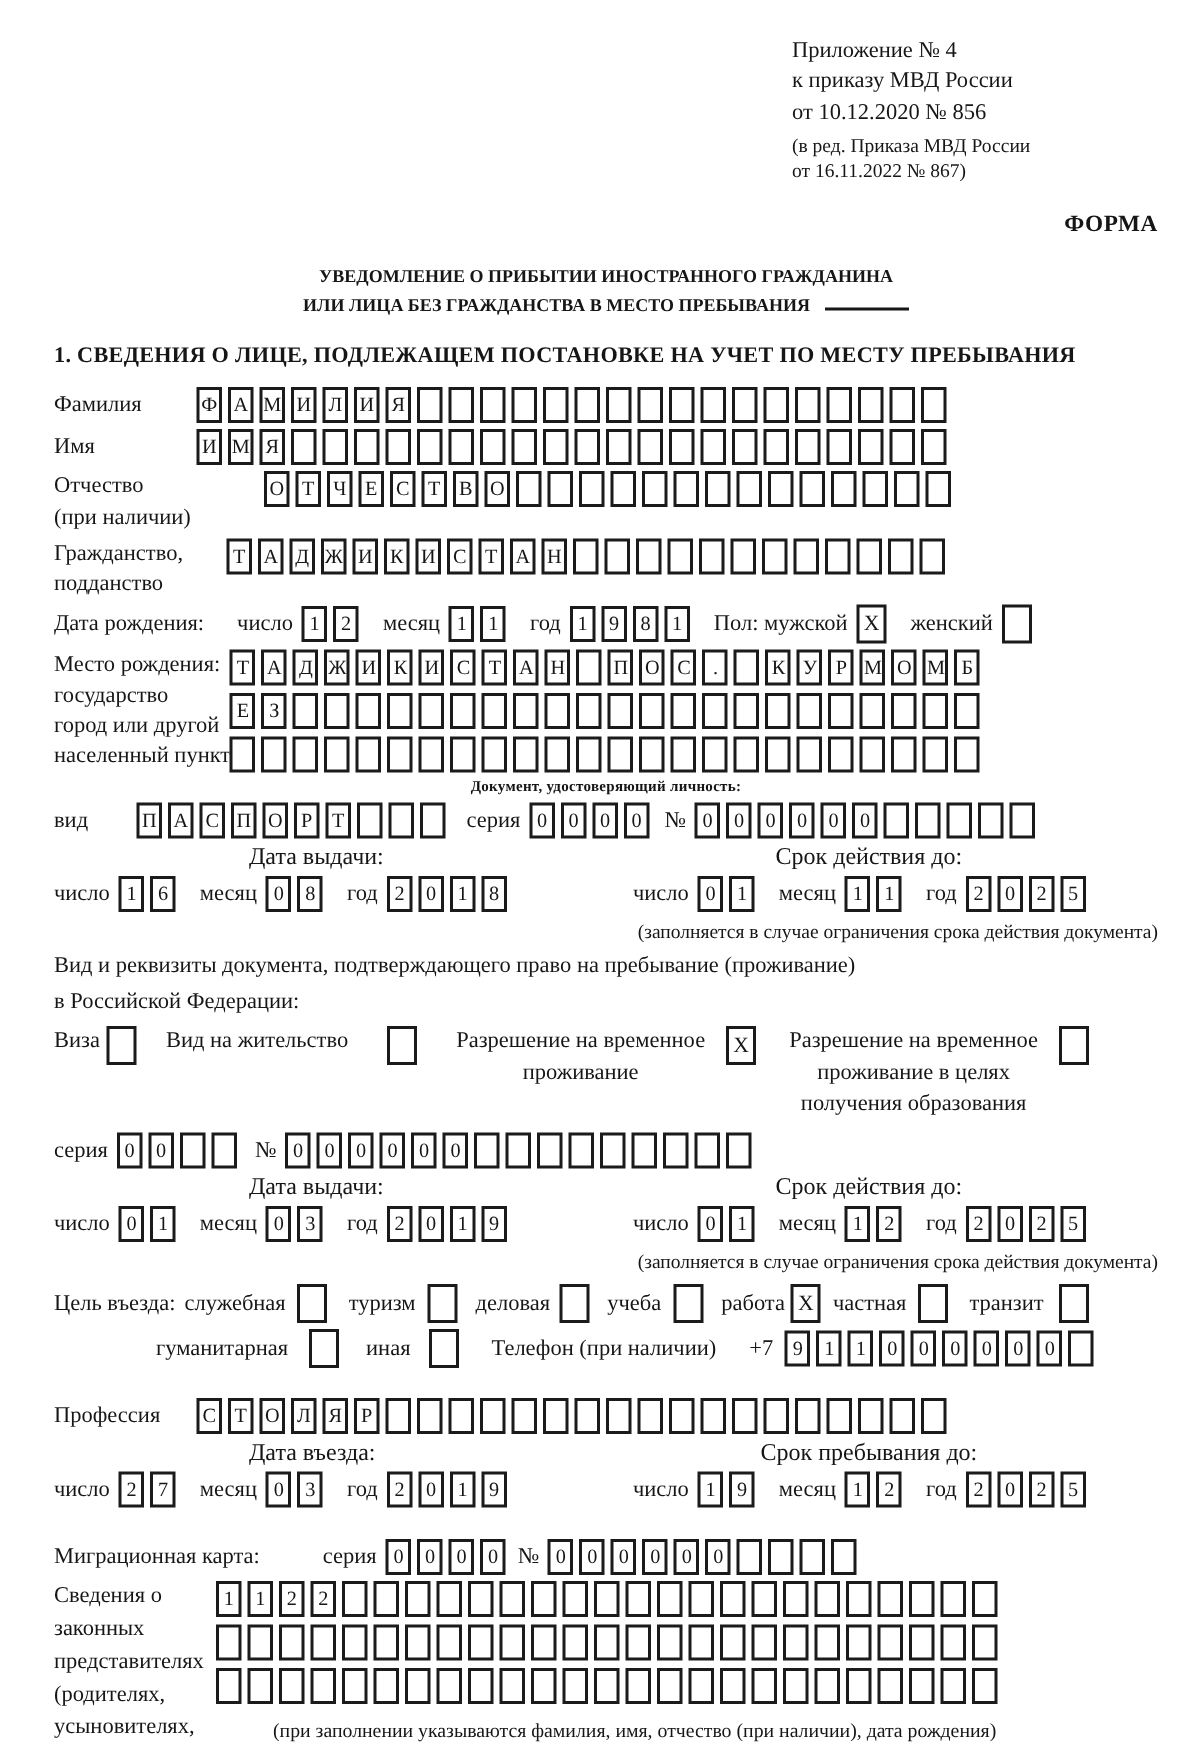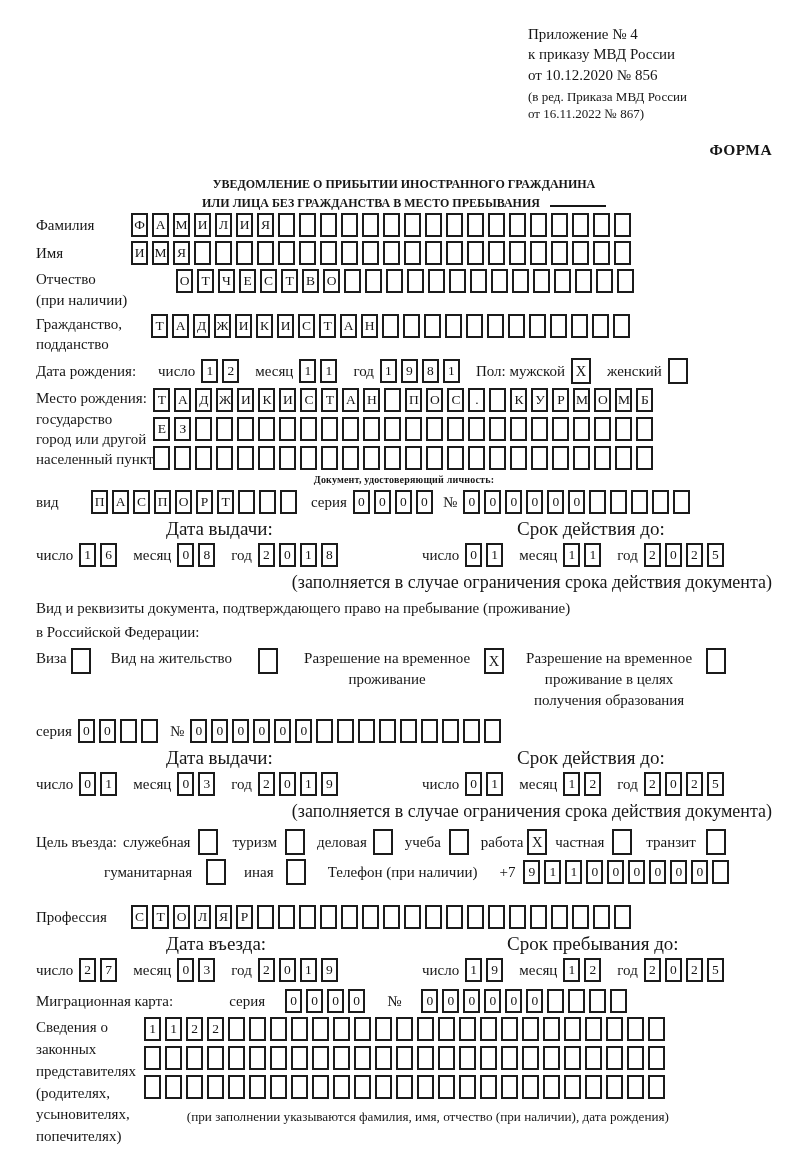--- a/index.html
+++ b/index.html
@@ -27,29 +27,29 @@
           display:flex; align-items:center; justify-content:center; font-size:13.5px; background:#fff; }
   .boxes.cb .cell { width:20px; height:26px; font-size:14.5px; }
 
   .stack > .boxes { margin-bottom:5px; }
   .stack > .boxes:last-child { margin-bottom:0; }
 
   .sub0 { margin-right:6px; white-space:nowrap; }
   .sub  { margin:0 6px 0 12px; white-space:nowrap; }
 
   .dates { display:flex; margin-bottom:1px; }
-  .dhead { font-size:19px; margin-bottom:3px; }
-  .note { font-size:18px; text-align:right; margin:1px 0 7px; }
+  .dhead { font-size:16px; margin-bottom:3px; }
+  .note { font-size:13px; text-align:right; margin:1px 0 7px; }
 
   .introline { font-size:15px; margin-bottom:7px; }
 
   .visa-row { display:flex; align-items:flex-start; margin:2px 0 8px; font-size:15px; line-height:1.4; }
   .ctr { text-align:center; }
 
-  .bottom-note { font-size:13.2px; margin:10px 0 0 38px; white-space:nowrap;text-align:right; }
+  .bottom-note { font-size:13.2px; margin:10px 0 0 38px; white-space:nowrap; }
 </style>
 </head>
 <body>
 
 <div class="page">
 
   <div class="appendix">
     <div>Приложение № 4</div>
     <div>к приказу МВД России</div>
     <div>от 10.12.2020 № 856</div>
@@ -59,20 +59,21 @@
 
   <div class="forma">ФОРМА</div>
 
   <div class="title">
     <div>УВЕДОМЛЕНИЕ О ПРИБЫТИИ ИНОСТРАННОГО ГРАЖДАНИНА</div>
     <div>
       <span>ИЛИ ЛИЦА БЕЗ ГРАЖДАНСТВА В МЕСТО ПРЕБЫВАНИЯ</span><span class="title-underline"></span>
     </div>
   </div>
 
+  <div class="sec-heading">1. СВЕДЕНИЯ О ЛИЦЕ, ПОДЛЕЖАЩЕМ ПОСТАНОВКЕ НА УЧЕТ ПО МЕСТУ ПРЕБЫВАНИЯ</div>
 
   <div class="frow">
     <div class="lblcol w95">Фамилия</div>
     <div class="boxes">
         <span class="cell">Ф</span>
         <span class="cell">А</span>
         <span class="cell">М</span>
         <span class="cell">И</span>
         <span class="cell">Л</span>
         <span class="cell">И</span>
@@ -627,21 +628,21 @@
         <span class="boxes">
             <span class="cell">2</span>
             <span class="cell">0</span>
             <span class="cell">2</span>
             <span class="cell">5</span>
           </span>
       </div>
     </div>
   </div>
 
-  <div class="frow" style="margin-top:3px;gap:14px;">
+  <div class="frow" style="margin-top:17px;">
     <span>Миграционная карта:</span>
     <span class="sub" style="margin-left:42px">серия</span>
     <span class="boxes">
         <span class="cell">0</span>
         <span class="cell">0</span>
         <span class="cell">0</span>
         <span class="cell">0</span>
       </span>
     <span class="sub" style="margin-left:4px">№</span>
     <span class="boxes">

